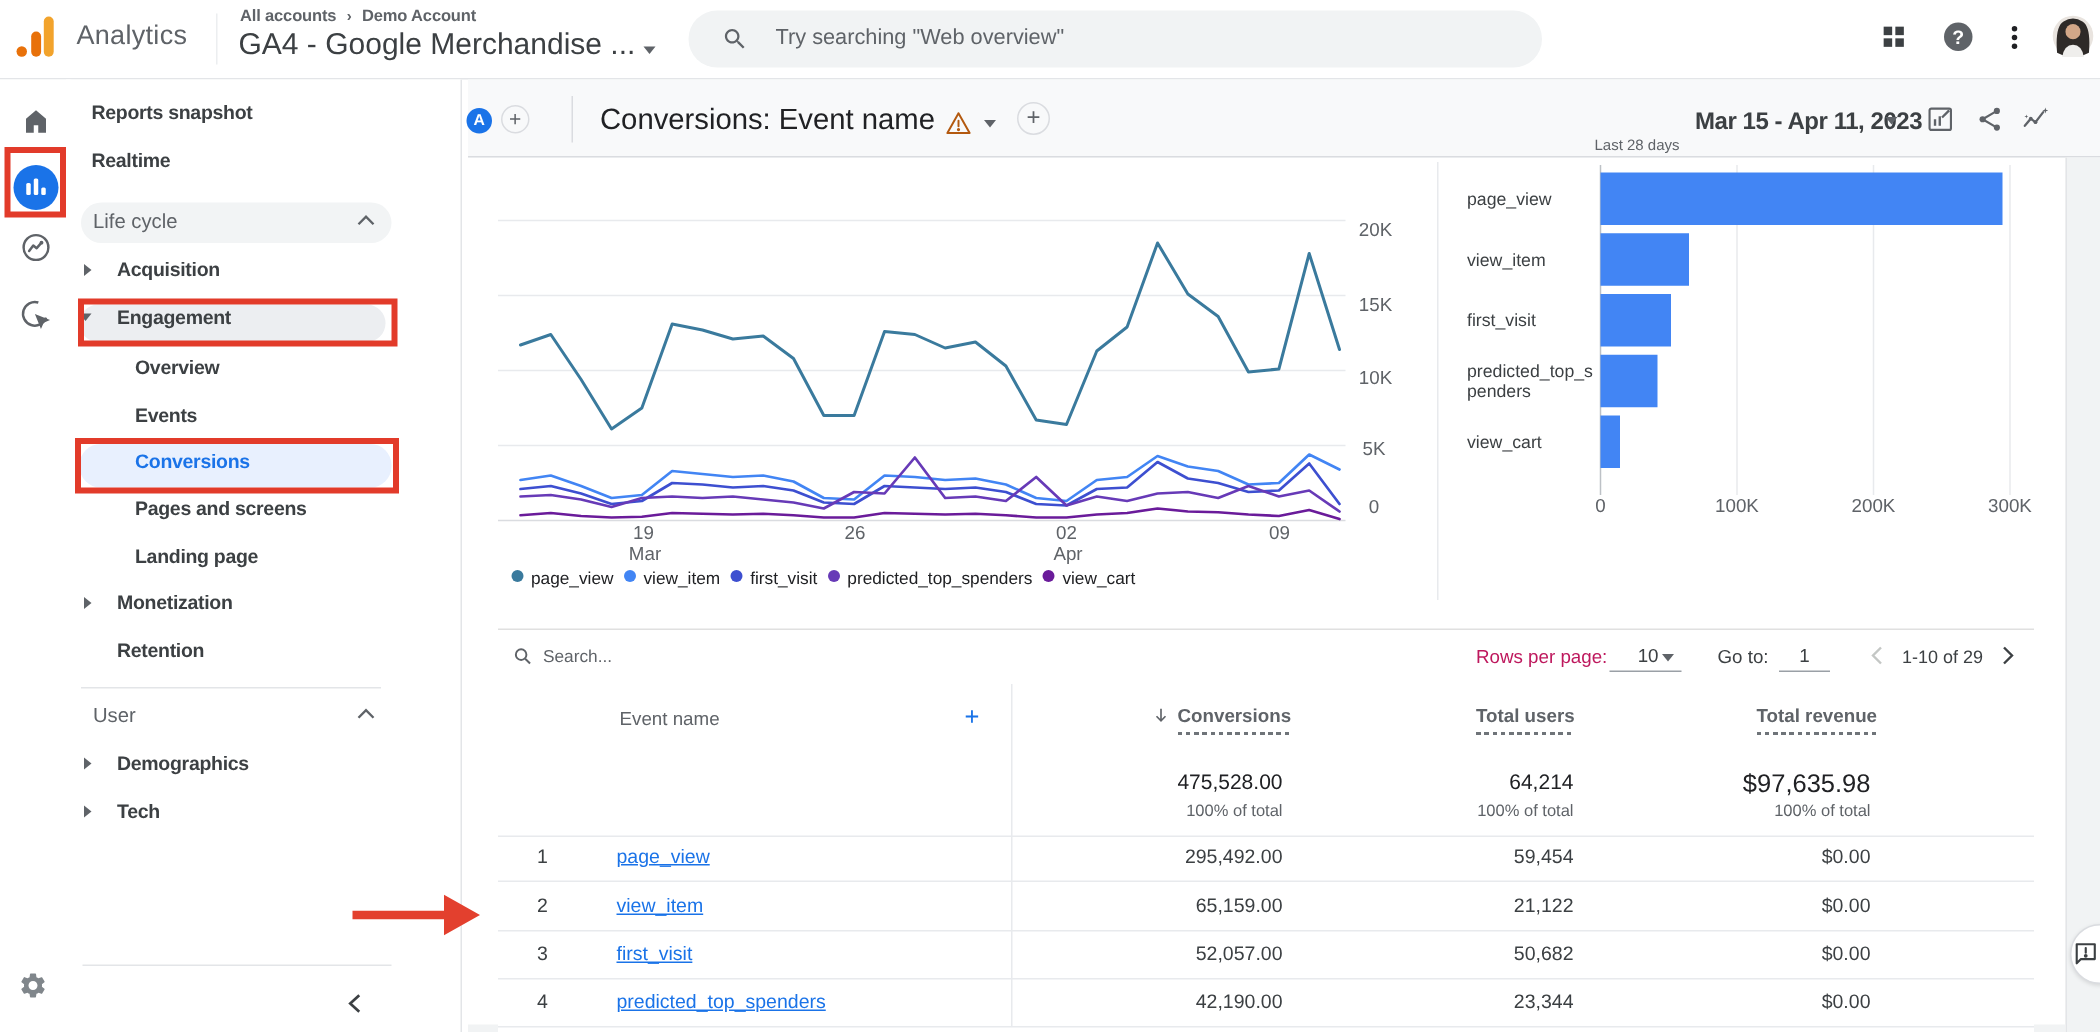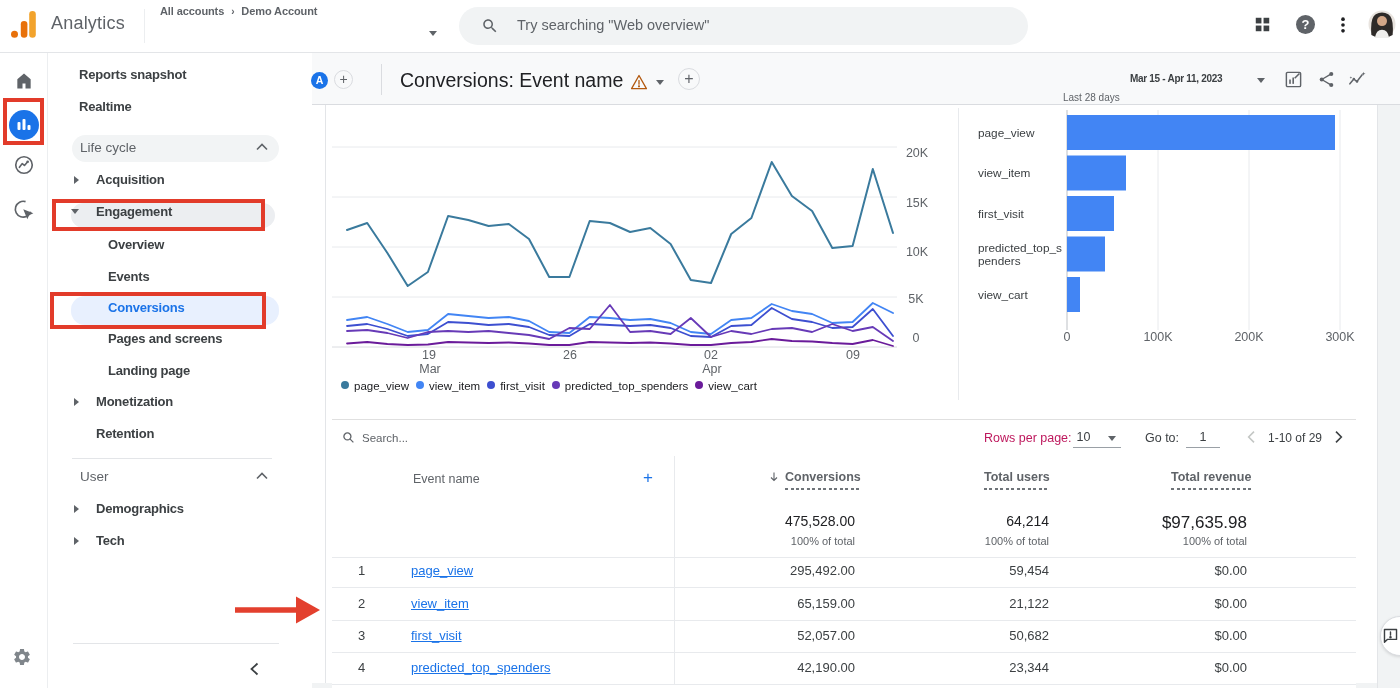--- a/index.html
+++ b/index.html
@@ -11,36 +11,36 @@
 #antext{position:absolute;left:51px;top:13px;font-size:18px;letter-spacing:.5px;color:#5f6368;letter-spacing:.2px;}
 #tdiv{position:absolute;left:144px;top:9px;width:1px;height:34px;background:#eceef0;}
 #crumb{position:absolute;left:160px;top:5px;font-size:11px;color:#5f6368;font-weight:bold;letter-spacing:-.1px;}
 #crumb .sep{color:#5f6368;font-size:10px;padding:0 4px;}
 #prop{position:absolute;left:159px;top:19px;font-size:20px;color:#3c4043;}
 #searchbox{position:absolute;left:459px;top:7px;width:569px;height:38px;background:#f1f3f4;border-radius:19px;}
 #searchbox span{position:absolute;left:58px;top:10px;font-size:14.5px;color:#5f6368;}
 
 #rail{position:absolute;left:0;top:53px;width:48px;height:635px;background:#fff;border-right:1px solid #eceef0;}
 
-#nav{position:absolute;left:62px;top:53px;width:264px;height:635px;background:#fff;border-right:1px solid #e3e5e8;}
+#nav{position:absolute;left:44px;top:53px;width:264px;height:635px;background:#fff;border-right:1px solid #e3e5e8;}
 .nitem{position:absolute;font-size:13px;color:#3c4043;font-weight:bold;letter-spacing:-.2px;white-space:nowrap;}
 .nhead{position:absolute;font-size:13.5px;color:#5f6368;font-weight:normal;}
 .tri{position:absolute;width:0;height:0;}
 .tri.r{border-left:5px solid #5f6368;border-top:4px solid transparent;border-bottom:4px solid transparent;}
 .tri.d{border-top:5px solid #5f6368;border-left:4px solid transparent;border-right:4px solid transparent;}
 
 #mhead{position:absolute;left:312px;top:53px;width:1088px;height:52px;background:#f8f9fa;border-bottom:1px solid #dadce0;}
 #gutter{position:absolute;left:1377px;top:105px;width:23px;height:583px;background:#f1f3f4;border-left:1px solid #e3e5e8;}
 #botbar{position:absolute;left:312px;top:683px;width:1065px;height:5px;background:#f1f3f4;}
 .circ{position:absolute;border-radius:50%;}
 #title{position:absolute;left:400px;top:69px;font-size:19.5px;color:#202124;}
 .datetxt{position:absolute;font-weight:bold;color:#3c4043;}
 
 #tcard{position:absolute;left:332px;top:419px;width:1024px;height:269px;border-top:1px solid #e0e0e0;background:#fff;}
-.t{position:absolute;white-space:nowrap;}
+.t{position:absolute;white-space:nowrap;text-align:center;}
 .link{color:#1a73e8;text-decoration:underline;font-size:13px;}
 .hdr{font-size:12.5px;color:#5f6368;}
 .dot{padding-bottom:6px;}
 .dot::after{content:"";position:absolute;left:0;right:0;bottom:0;height:2px;background:repeating-linear-gradient(90deg,#6f7479 0 3px,transparent 3px 5.5px);}
 .val{font-size:13px;color:#3c4043;}
 .rowline{position:absolute;left:0;width:1024px;height:1px;background:#e8eaed;}
 .ldot{display:inline-block;width:8px;height:8px;border-radius:50%;vertical-align:1px;}
 .ltx{margin:0 7px 0 5px;}
 
 .redbox{position:absolute;border:4px solid #e23b2a;background:transparent;z-index:50;}
@@ -50,20 +50,21 @@
 
 <div id="topbar">
 <svg class="abs" style="left:9px;top:8px" width="36" height="36" viewBox="0 0 36 36">
 <circle cx="5.5" cy="26.3" r="3.5" fill="#e8710a"></circle>
 <rect x="11.8" y="13" width="6.6" height="16.8" rx="3.3" fill="#e8710a"></rect>
 <rect x="20.2" y="3" width="6.6" height="26.8" rx="3.3" fill="#f2a32c"></rect>
 </svg>
 <div id="antext">Analytics</div>
 <div id="tdiv"></div>
 <div id="crumb">All accounts <span class="sep">›</span> Demo Account</div>
+<div id="prop">GA4 - Google Merchandise ...</div>
 <div class="tri d" style="left:429px;top:31px;border-top-color:#5f6368;"></div>
 <div id="searchbox">
 <svg class="abs" style="left:22px;top:10px" width="18" height="18" viewBox="0 0 24 24" fill="#5f6368">
         <path d="M15.5 14h-.79l-.28-.27C15.41 12.59 16 11.11 16 9.5 16 5.91 13.09 3 9.5 3S3 5.91 3 9.5 5.91 16 9.5 16c1.61 0 3.09-.59 4.23-1.57l.27.28v.79l5 4.99L20.49 19l-4.99-5zm-6 0C7.01 14 5 11.99 5 9.5S7.01 5 9.5 5 14 7.01 14 9.5 11.99 14 9.5 14z"></path>
       </svg>
 <span>Try searching "Web overview"</span>
 </div>
 <svg class="abs" style="left:1254px;top:16px" width="17" height="17" viewBox="0 0 24 24" fill="#3c4043">
       <rect x="2.5" y="2.5" width="8" height="8"></rect>
       <rect x="13.5" y="2.5" width="8" height="8"></rect>
@@ -151,21 +152,21 @@
 <div class="abs" style="left:381px;top:64px;width:1px;height:31px;background:#dadce0;"></div>
 <div id="title">Conversions: Event name</div>
 <svg class="abs" style="left:630px;top:74px" width="18" height="16" viewBox="0 0 24 22" fill="none" stroke="#b3590f" stroke-width="1.8">
     <path d="M12 2 1.8 20.2h20.4z" stroke-linejoin="round"></path>
     <line x1="12" y1="9" x2="12" y2="14" stroke-linecap="round"></line>
     <circle cx="12" cy="17" r="0.6" fill="#b3590f"></circle>
   </svg>
 <div class="tri d" style="left:656px;top:80px;"></div>
 <div class="circ" style="left:678px;top:68px;width:22px;height:22px;border:1px solid #dadce0;color:#5f6368;font-size:16px;text-align:center;line-height:20px;">+</div>
 <div class="abs" style="left:1063px;top:92px;font-size:10px;color:#5f6368;font-weight:normal;text-align:right;">Last 28 days</div>
-<div class="datetxt" style="left:1130px;top:73px;font-size:10px;letter-spacing:-.3px;">Mar 15 - Apr 11, 2023</div>
+<div class="datetxt" style="left:1130px;top:73px;font-size:16px;letter-spacing:-.3px;">Mar 15 - Apr 11, 2023</div>
 <div class="tri d" style="left:1257px;top:78px;"></div>
 <svg class="abs" style="left:1284px;top:70px" width="19" height="19" viewBox="0 0 24 24" fill="none" stroke="#5f6368" stroke-width="1.8">
     <rect x="3" y="3" width="18" height="18" rx="1.5"></rect>
     <rect x="6.6" y="12" width="2" height="5.5" fill="#5f6368" stroke="none"></rect>
     <rect x="10.6" y="9.5" width="2" height="8" fill="#5f6368" stroke="none"></rect>
     <path d="M13.5 10.5 19.5 4.5" stroke-width="2"></path>
   </svg>
 <svg class="abs" style="left:1317px;top:70px" width="19" height="19" viewBox="0 0 24 24" fill="#5f6368">
     <circle cx="18" cy="5" r="2.6"></circle>
     <circle cx="6" cy="12" r="2.6"></circle>

